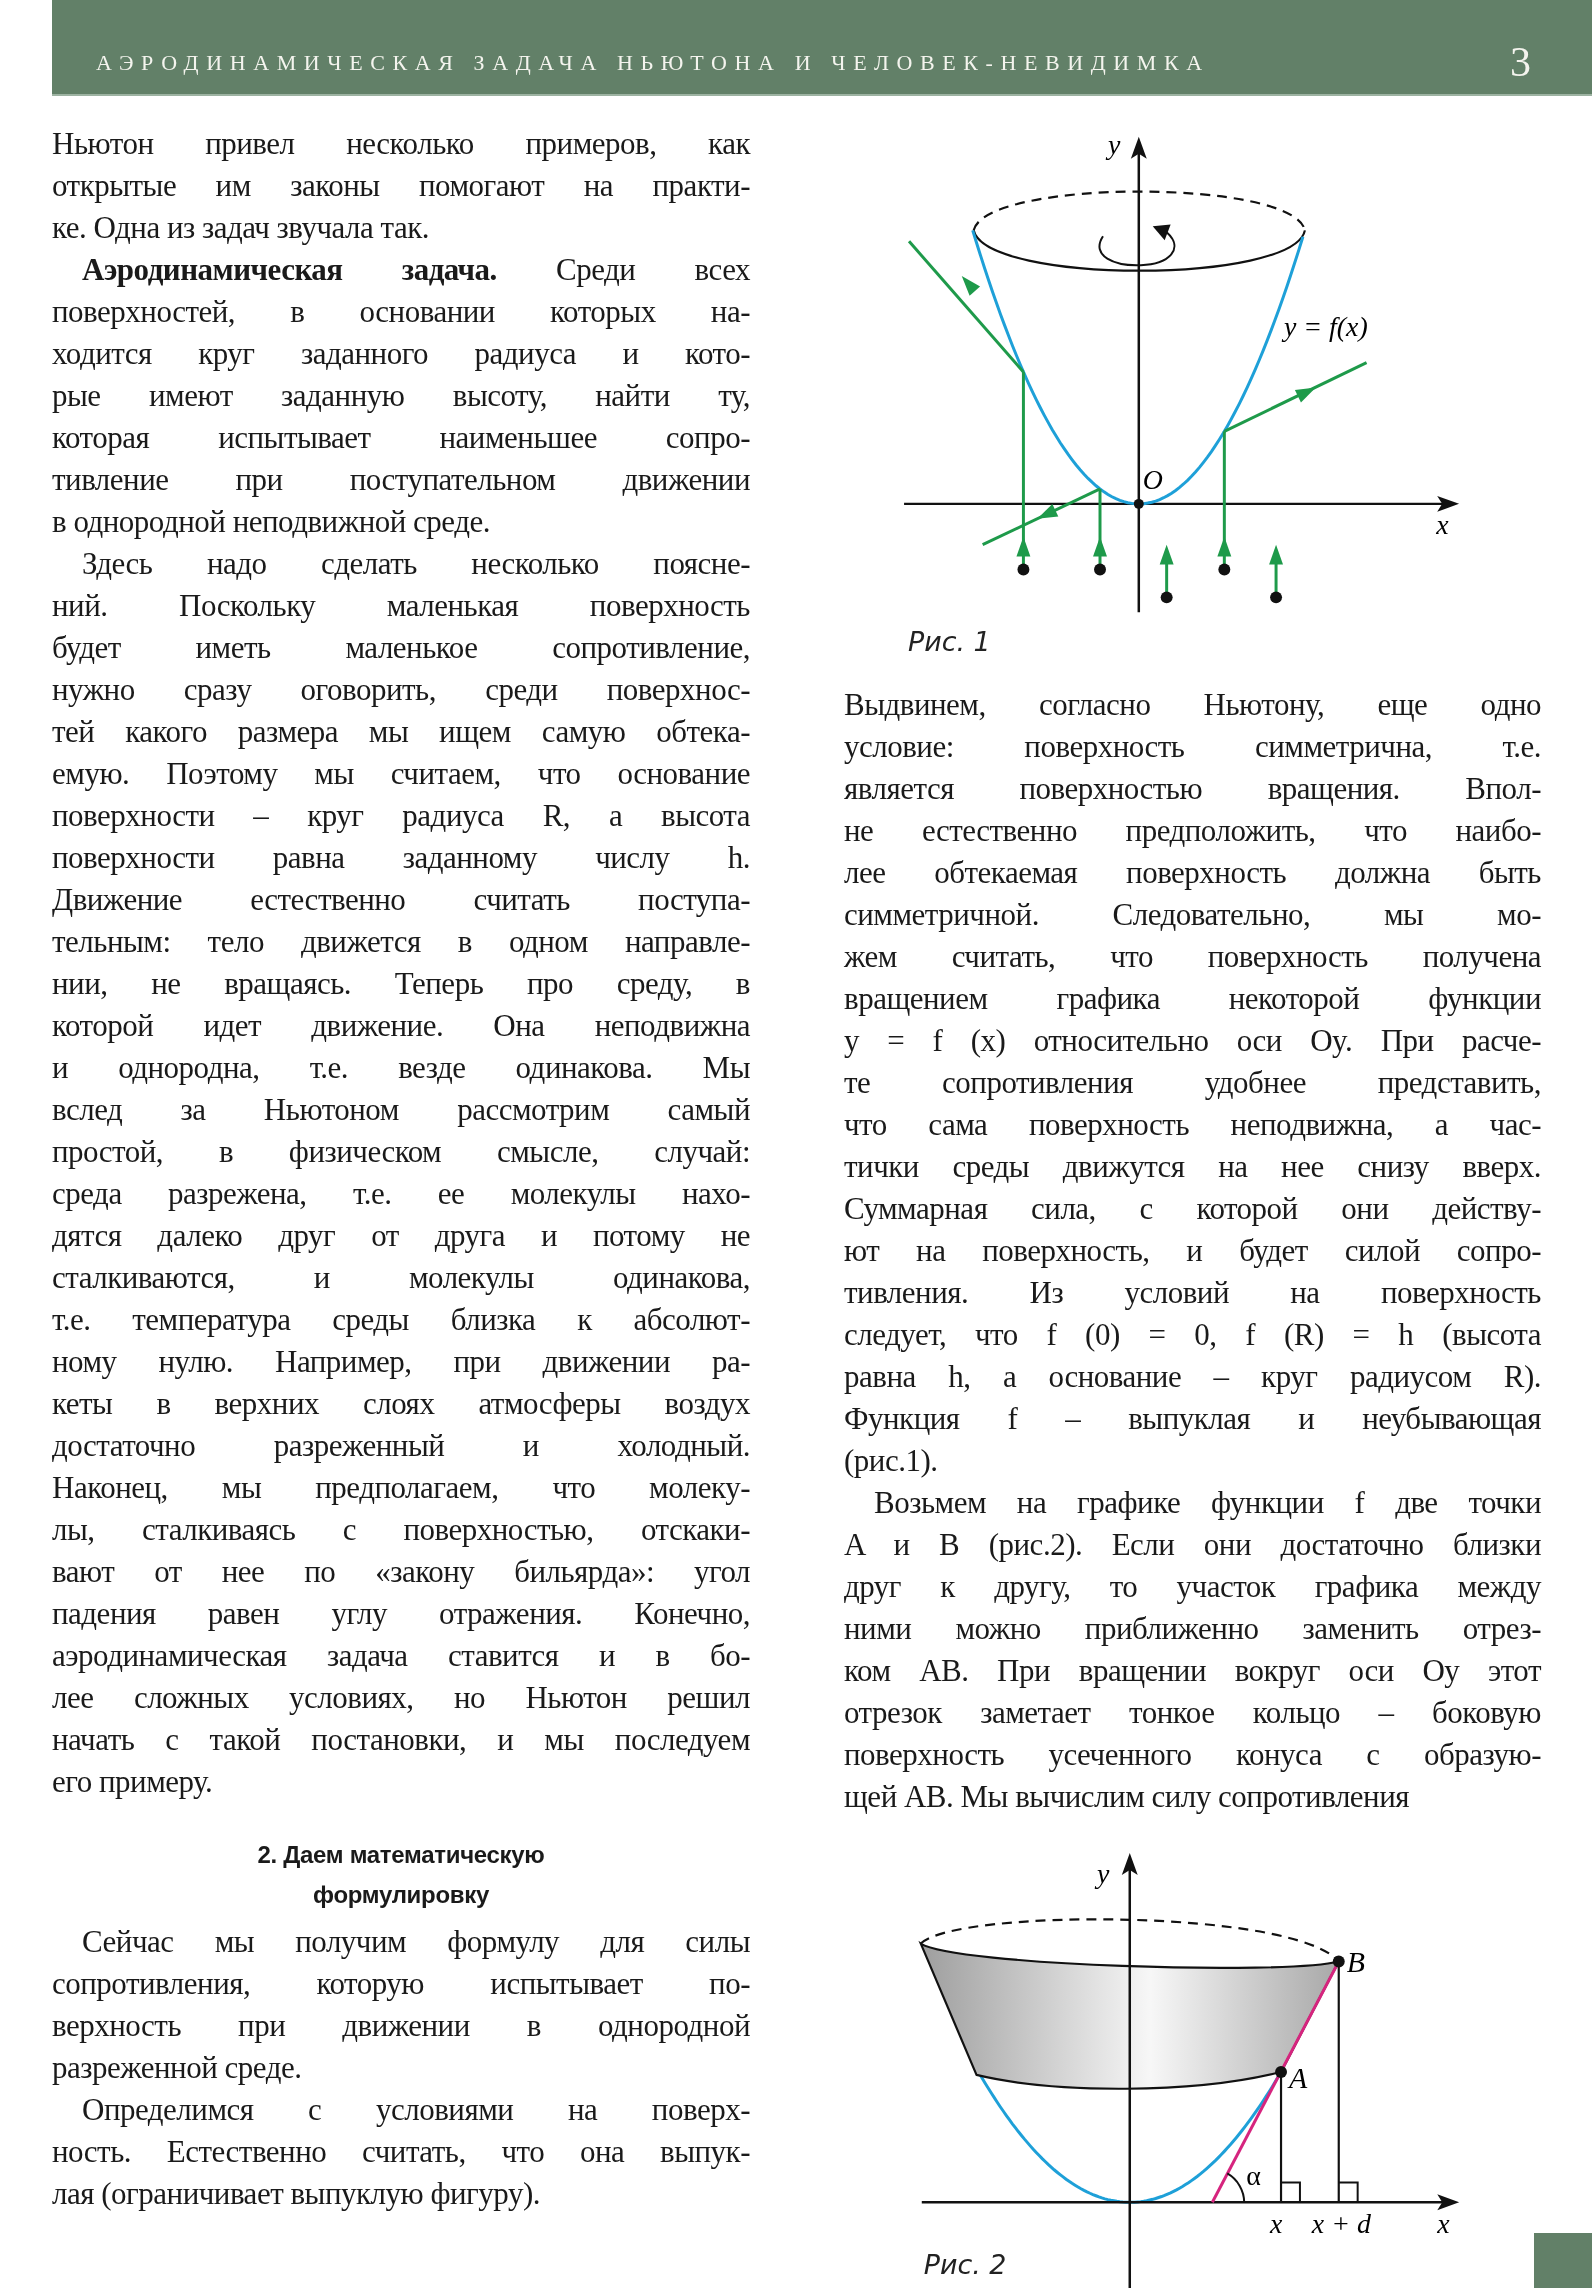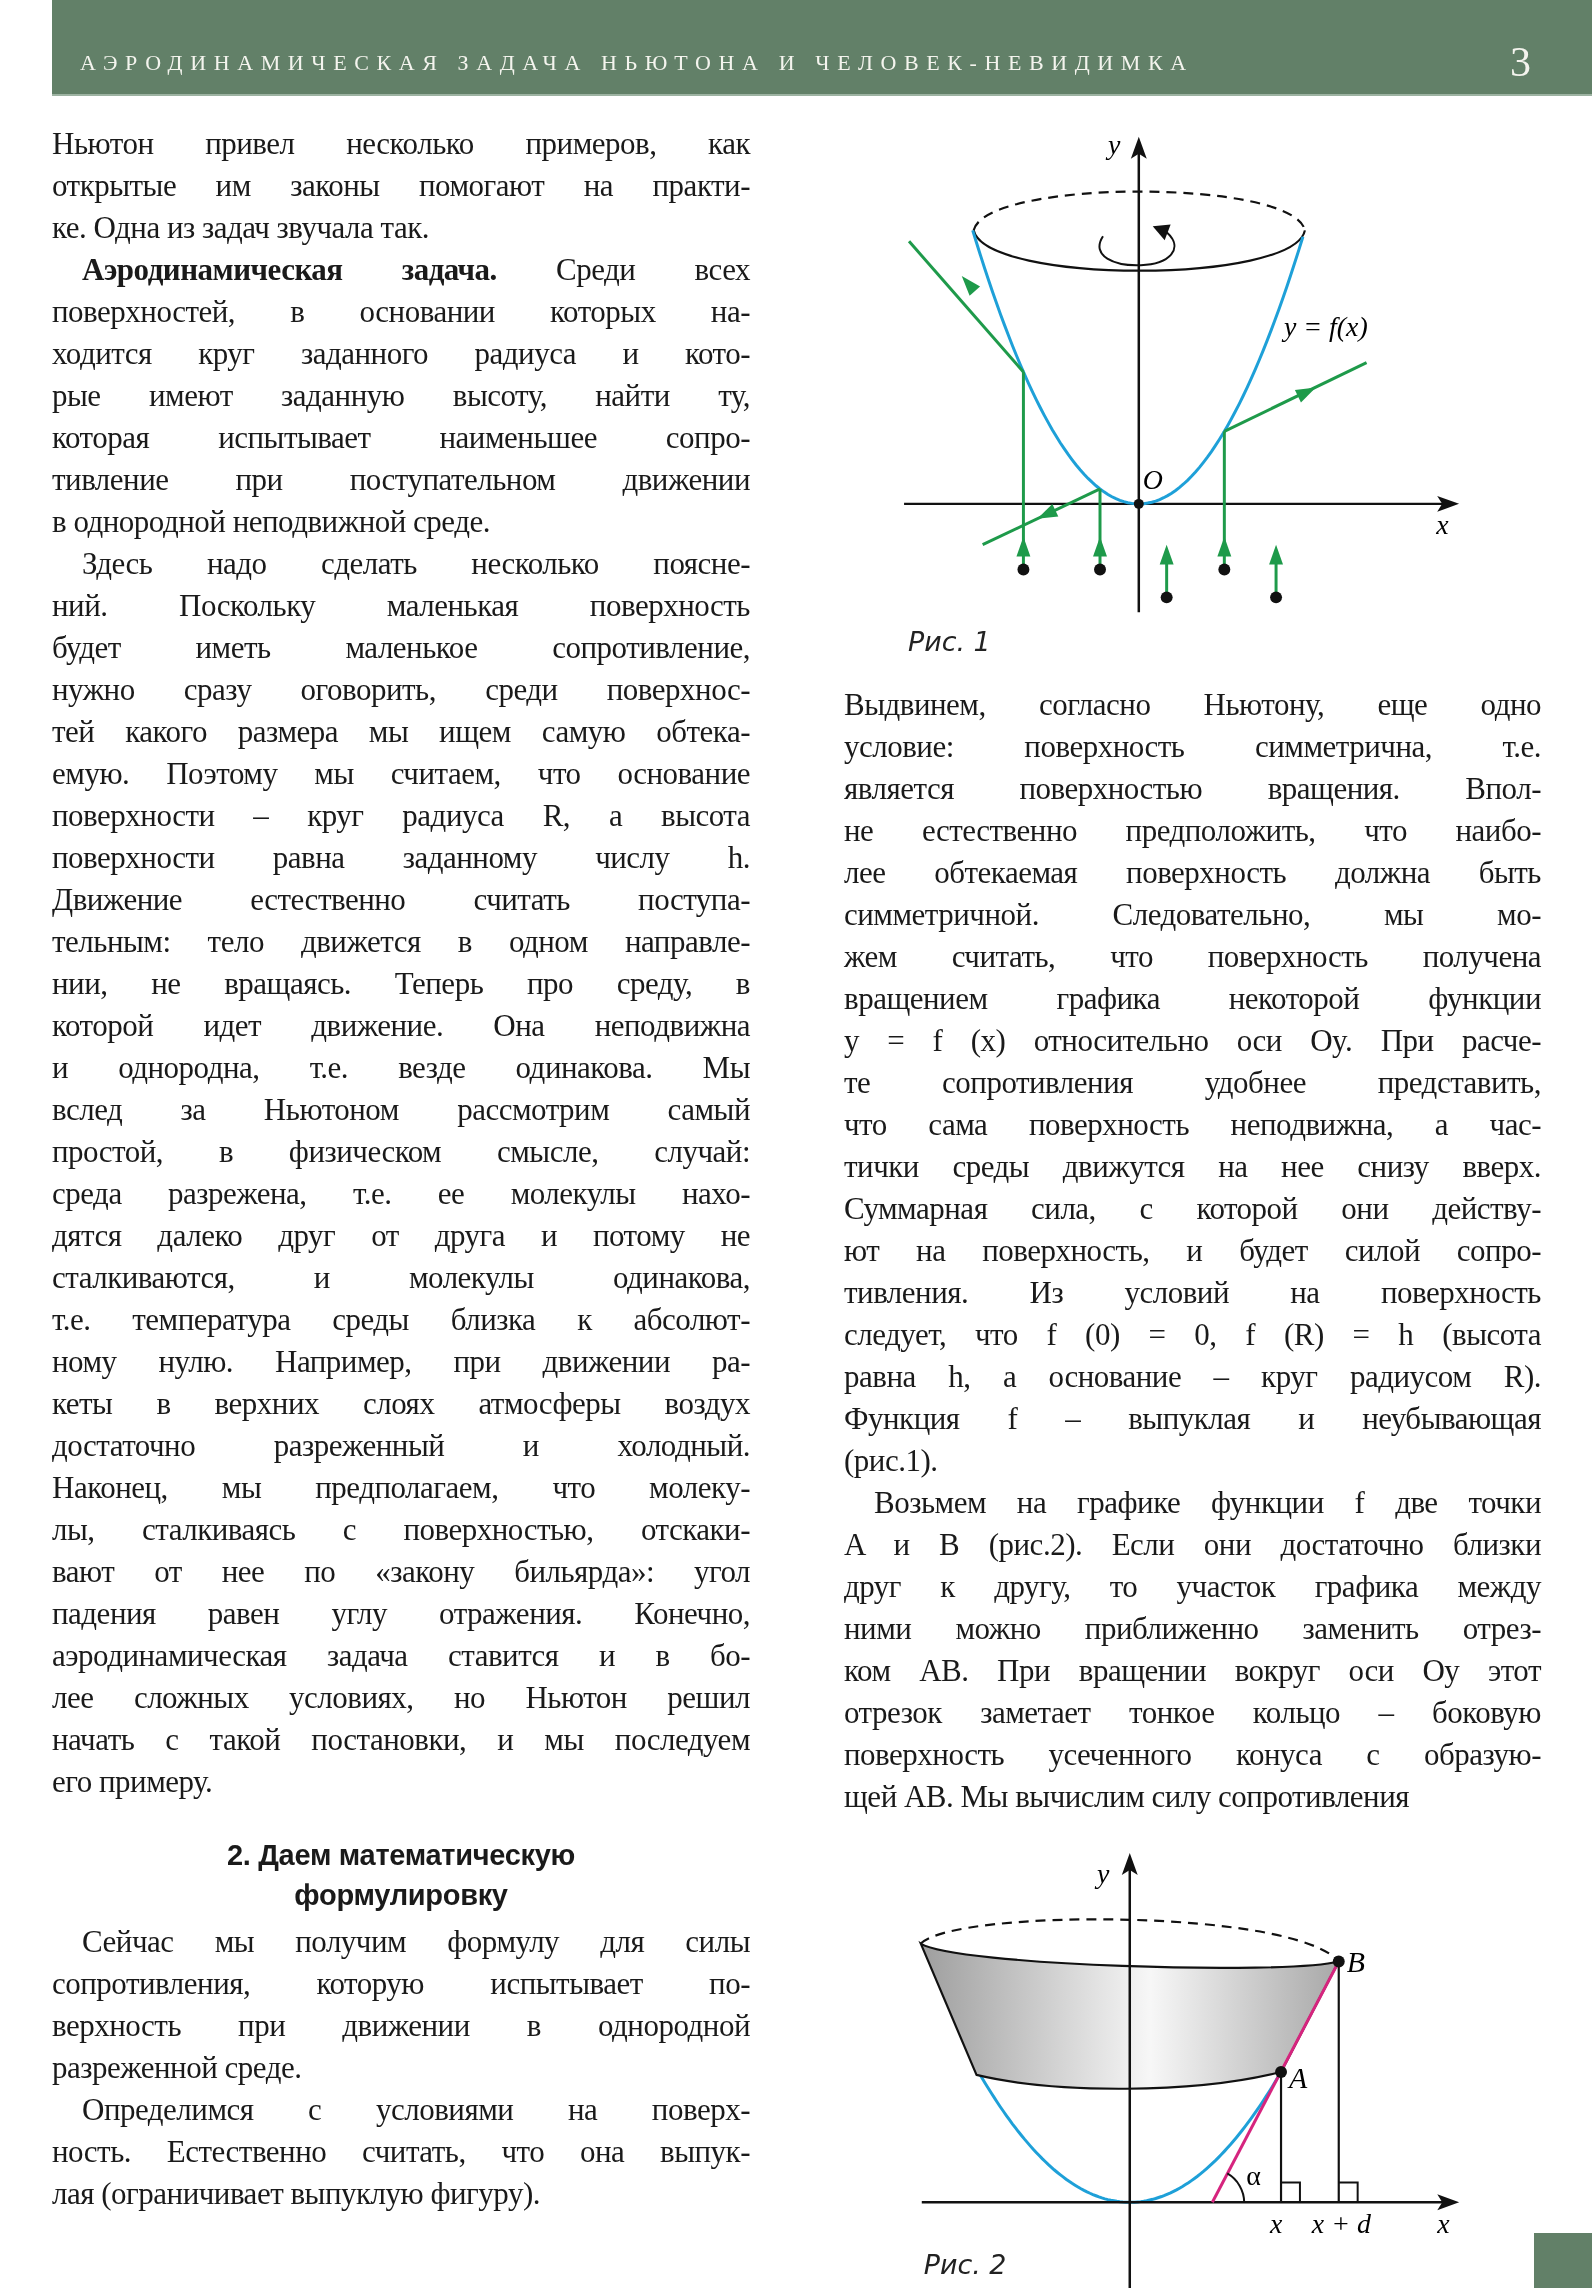--- a/index.html
+++ b/index.html
@@ -1,34 +1,34 @@
 <!DOCTYPE html>
 <html><head>
 <meta charset="utf-8">
 <style>
   html, body { margin:0; padding:0; background:#ffffff; }
   body { width:1592px; height:2289px; position:relative; overflow:hidden;
          font-family:"Liberation Serif", "DejaVu Serif", serif; color:#1a1a1a; }
   .header { position:absolute; left:52px; top:0; width:1540px; height:94px; background:#628068;
             border-bottom:2px solid #9db3a2; }
-  .header-title { position:absolute; left:28px; top:50px; font-family:"Liberation Serif", serif;
+  .header-title { position:absolute; left:44px; top:50px; font-family:"Liberation Serif", serif;
                   font-size:22px; letter-spacing:7.6px; color:#f4f4ee; white-space:nowrap; }
   .page-num { position:absolute; left:1458px; top:38px; font-size:42px; color:#f4f4ee;
               font-family:"Liberation Serif", serif; }
   .corner-block { position:absolute; left:1534px; top:2233px; width:58px; height:56px; background:#628068; }
 
   .col { position:absolute; font-size:31px; line-height:42px; letter-spacing:-0.5px;
          text-align:justify; }
   .col-left { left:52px; top:123px; width:698px; }
   .col-right-top { left:844px; top:684px; width:697px; }
   .col p { margin:0; }
   .bold { font-weight:bold; }
   .ital { }
   .section-head { font-family:"Liberation Sans", "DejaVu Sans", sans-serif; font-weight:bold;
-                  font-size:29px; line-height:40px; text-align:center; letter-spacing:-0.3px;
+                  font-size:24px; line-height:40px; text-align:center; letter-spacing:-0.3px;
                   margin:32px 0 6px 0; text-indent:0; }
   .line { display:block; text-align:justify; text-align-last:justify; }
   .line.last { text-align-last:left; }
 
   svg text { font-family:"Liberation Serif", serif; }
   .fig-caption { font-family:"DejaVu Sans", sans-serif; font-style:italic; font-size:27px; fill:#222; }
 </style>
 </head>
 <body>
 

